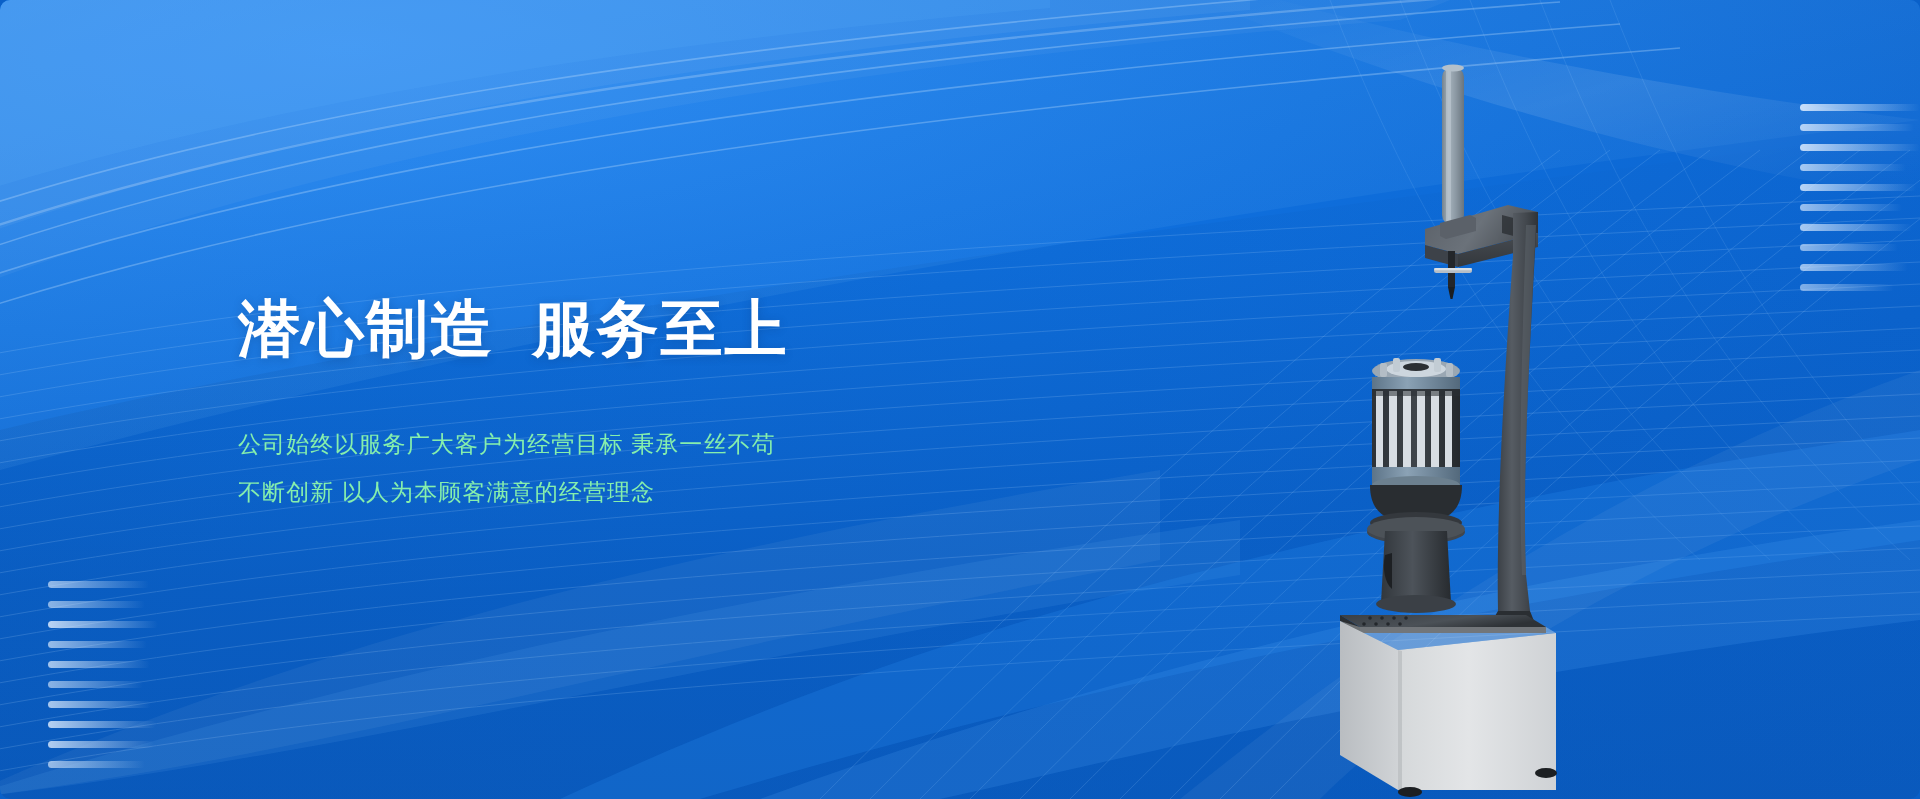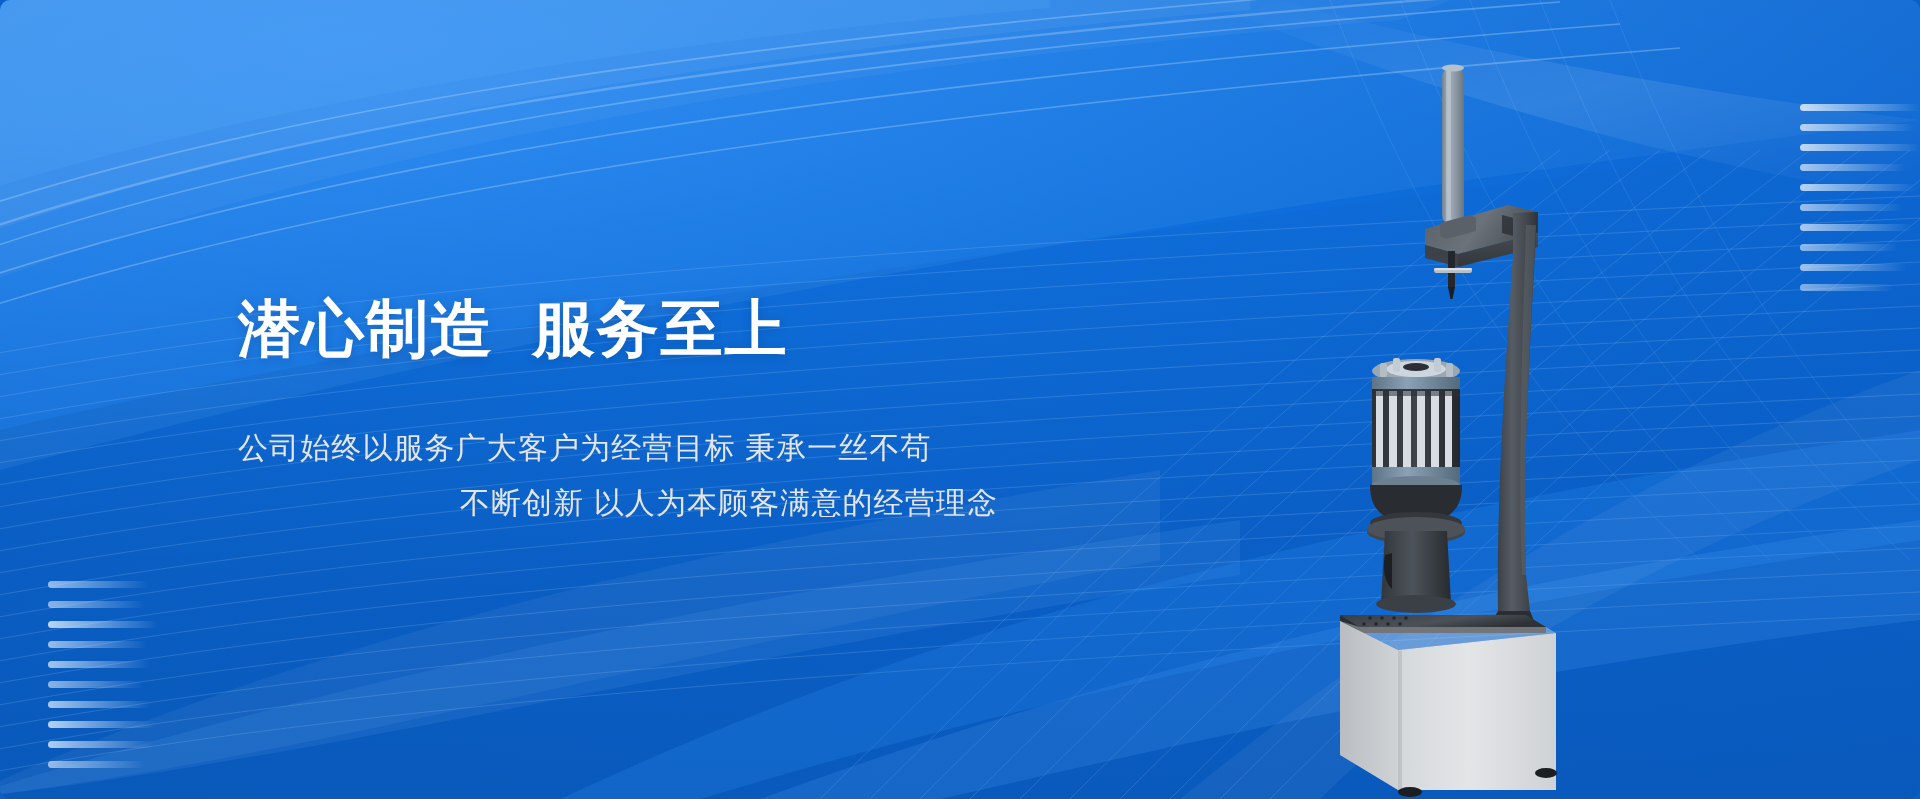--- a/index.html
+++ b/index.html
@@ -48,28 +48,28 @@
     font-size: 62px;
     line-height: 1.08;
     font-weight: 700;
     color: #ffffff;
     letter-spacing: 2px;
     white-space: pre;
     text-shadow: 0 2px 10px rgba(3, 40, 90, 0.22);
   }
   .sub {
     margin: 0;
-    color: #e5e5e5;
-    font-size: 30px;
+    color: #86efac;
+    font-size: 23px;
     line-height: 1.0;
     letter-spacing: 1.1px;
     font-weight: 400;
   }
   .sub-1 { margin-top: 70px; }
-  .sub-2 { margin-top: 25px; text-align: right; }
+  .sub-2 { margin-top: 25px; }
 
   
   .bars {
     position: absolute;
     display: flex;
     flex-direction: column;
   }
   .bars .bar {
     height: 7px;
     border-radius: 4px;

